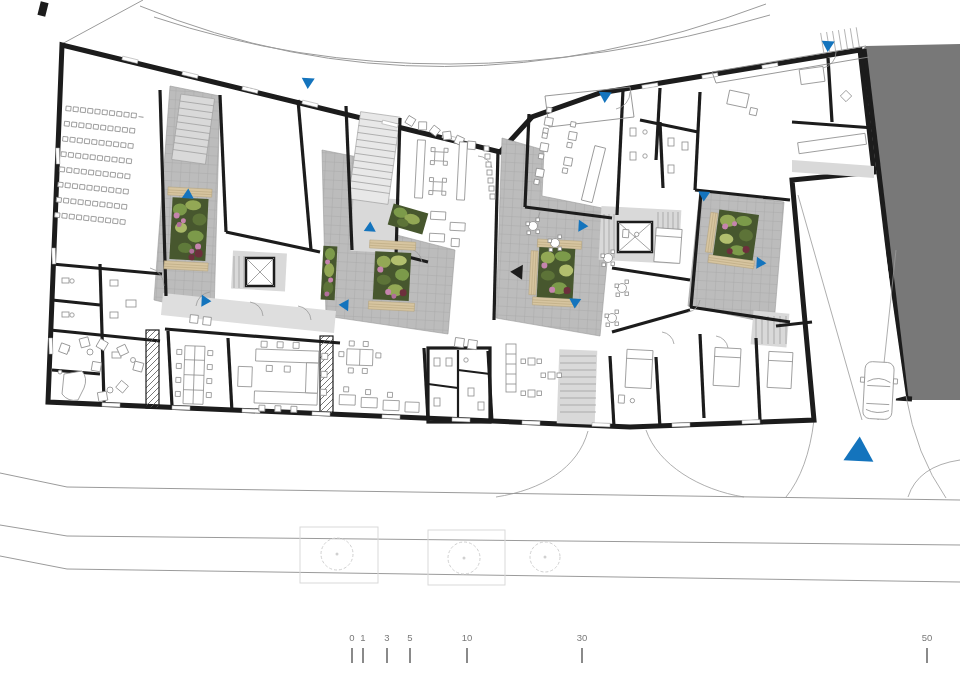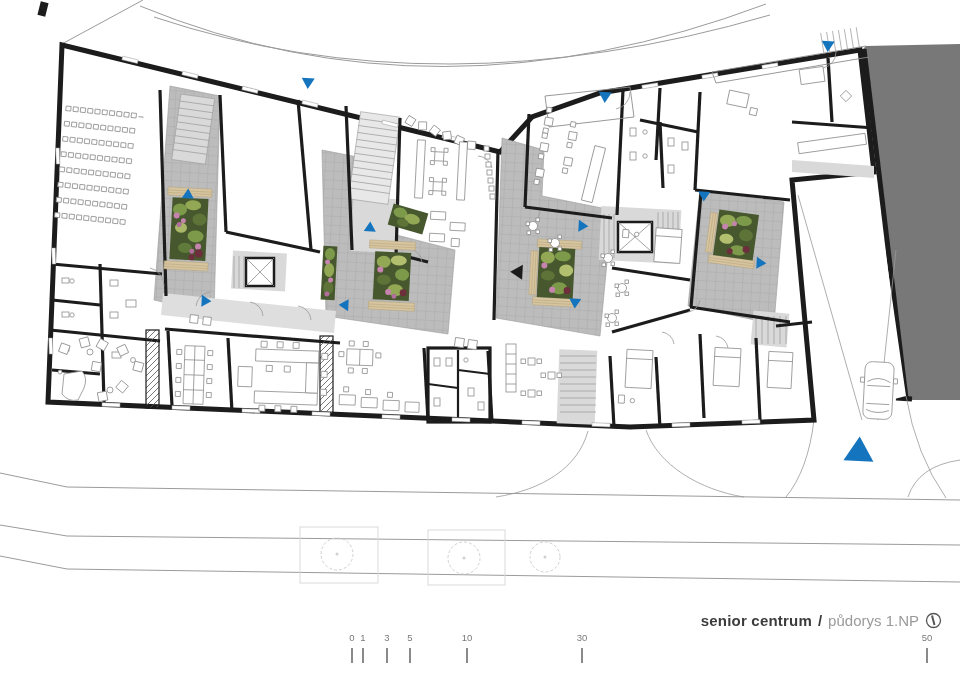--- a/index.html
+++ b/index.html
@@ -616,29 +616,20 @@
         <polygon points="0,-5.4 6.0,4.4 -6.0,4.4" transform="translate(344,305) rotate(273)" fill="#1474bd"></polygon>
         <polygon points="0,-5.4 6.0,4.4 -6.0,4.4" transform="translate(583,226) rotate(93)" fill="#1474bd"></polygon>
         <polygon points="0,-5.4 6.0,4.4 -6.0,4.4" transform="translate(575,303) rotate(183)" fill="#1474bd"></polygon>
         <polygon points="0,-5.4 6.0,4.4 -6.0,4.4" transform="translate(704,196) rotate(183)" fill="#1474bd"></polygon>
         <polygon points="0,-5.4 6.0,4.4 -6.0,4.4" transform="translate(761,263) rotate(93)" fill="#1474bd"></polygon>
         <polygon points="0,-13.5 15.0,11.1 -15.0,11.1" transform="translate(859,450) rotate(3)" fill="#1474bd"></polygon>
         <polygon points="0,-6.8 7.5,5.5 -7.5,5.5" transform="translate(517,272) rotate(273)" fill="#1c1c1c"></polygon>
       </g>
 </svg>
 
-<div class="titleblock">
-  <span class="t-project">senior centrum</span>
-  <span class="t-sep">/</span>
-  <span class="t-drawing">půdorys 1.NP</span>
-  <svg width="17" height="17" viewBox="0 0 17 17">
-    <circle cx="8.5" cy="8.5" r="7" fill="none" stroke="#555" stroke-width="1.3"></circle>
-    <line x1="9.5" y1="13" x2="7" y2="3.5" stroke="#555" stroke-width="2"></line>
-  </svg>
-</div>
 
 <div id="scalebar">
       <div class="tick" style="left: 352px;">
         <span class="lab">0</span>
         <span class="bar"></span>
       </div>
       <div class="tick" style="left: 363px;">
         <span class="lab">1</span>
         <span class="bar"></span>
       </div>

